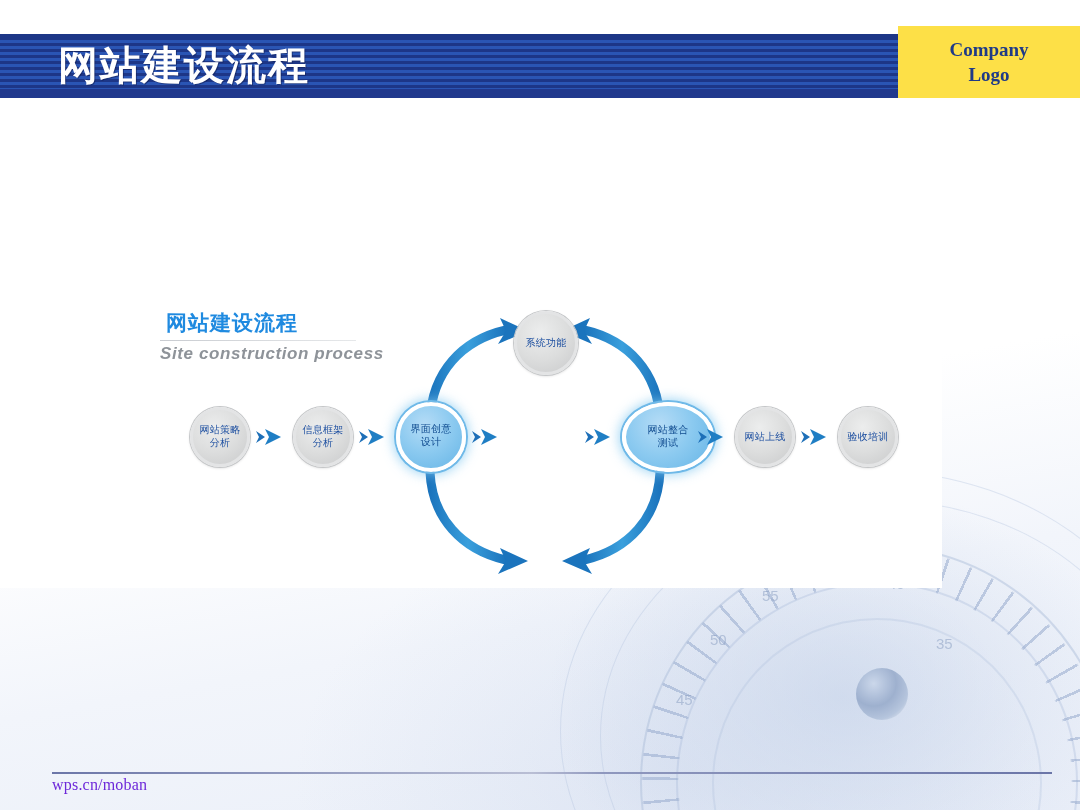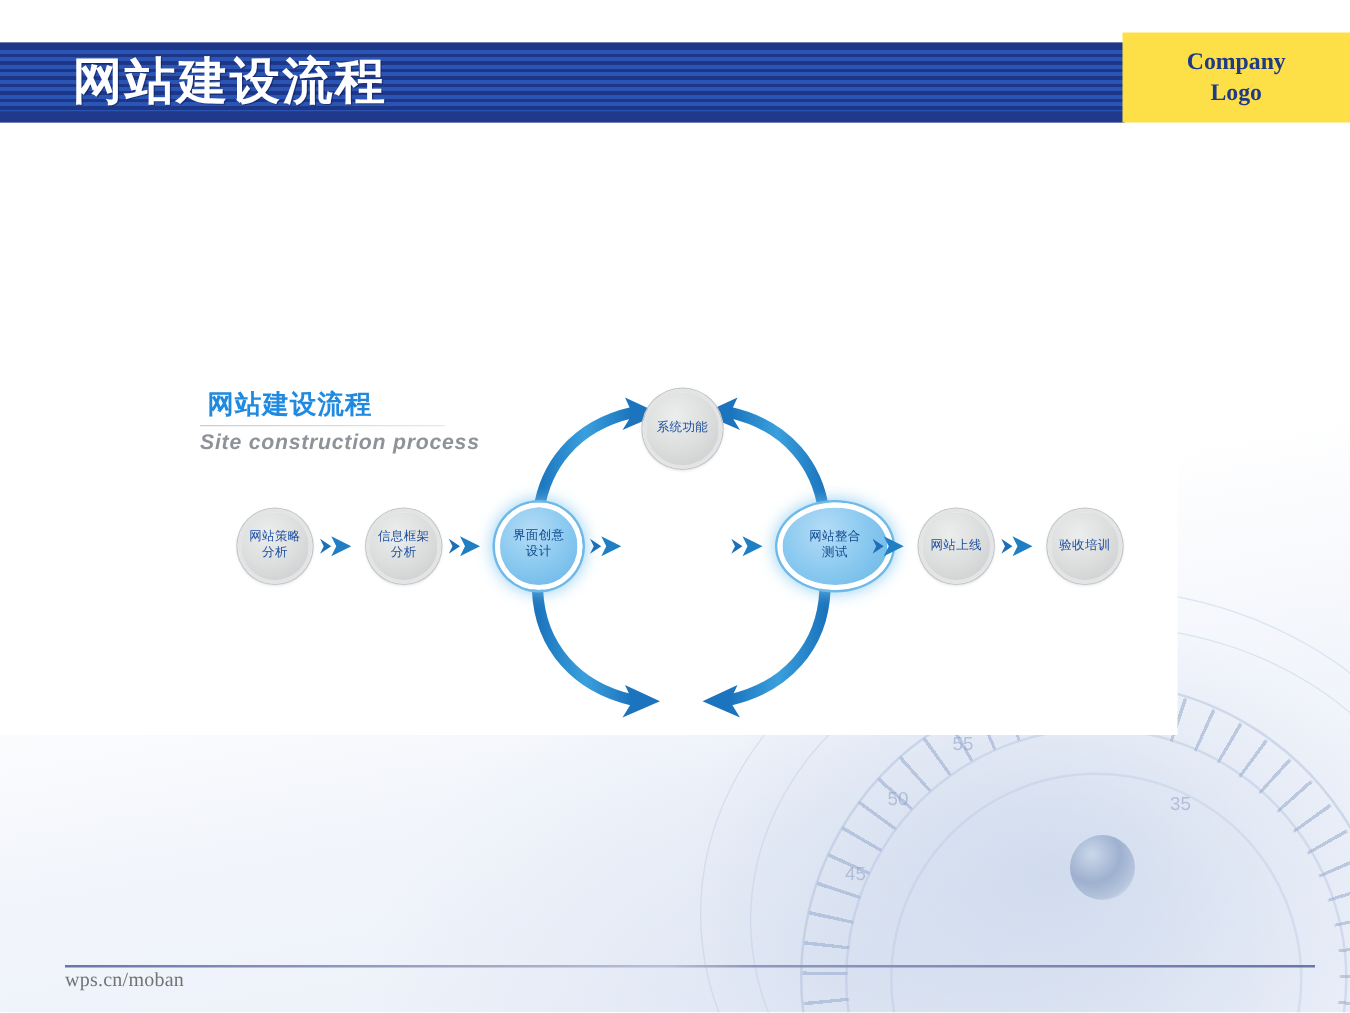--- a/index.html
+++ b/index.html
@@ -244,21 +244,21 @@
     width: 1000px;
     height: 2px;
     background: linear-gradient(to right, #6b76a8 0%, #b9bed4 48%, #8f98be 55%, #6b76a8 100%);
   }
   .footer-text {
     position: absolute;
     left: 52px;
     top: 776px;
     font-family: "Liberation Serif", "DejaVu Serif", serif;
     font-size: 16px;
-    color: #737373;
+    color: #6d28d9;
     letter-spacing: 0.2px;
     white-space: nowrap;
   }
 </style>
 </head>
 <body>
 
 <div id="slide">
 
   <div class="bg-wash"></div>

